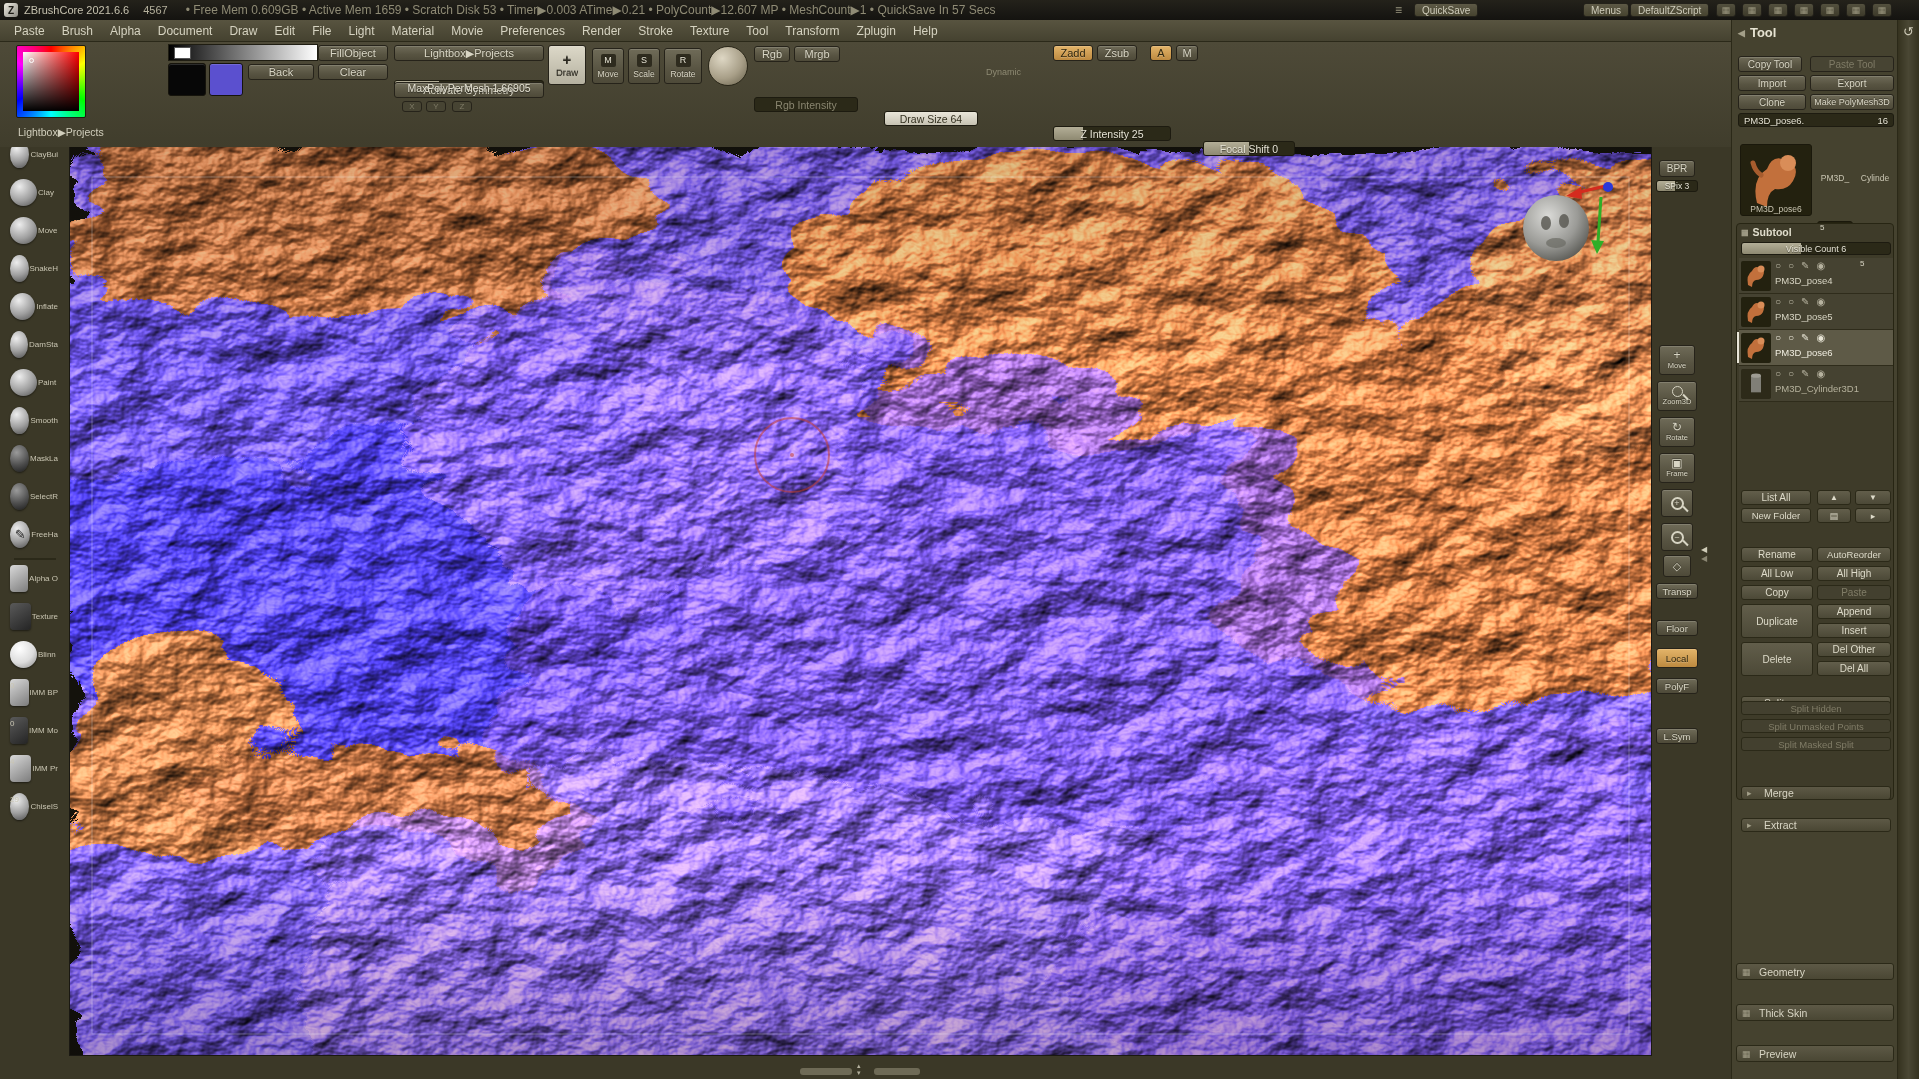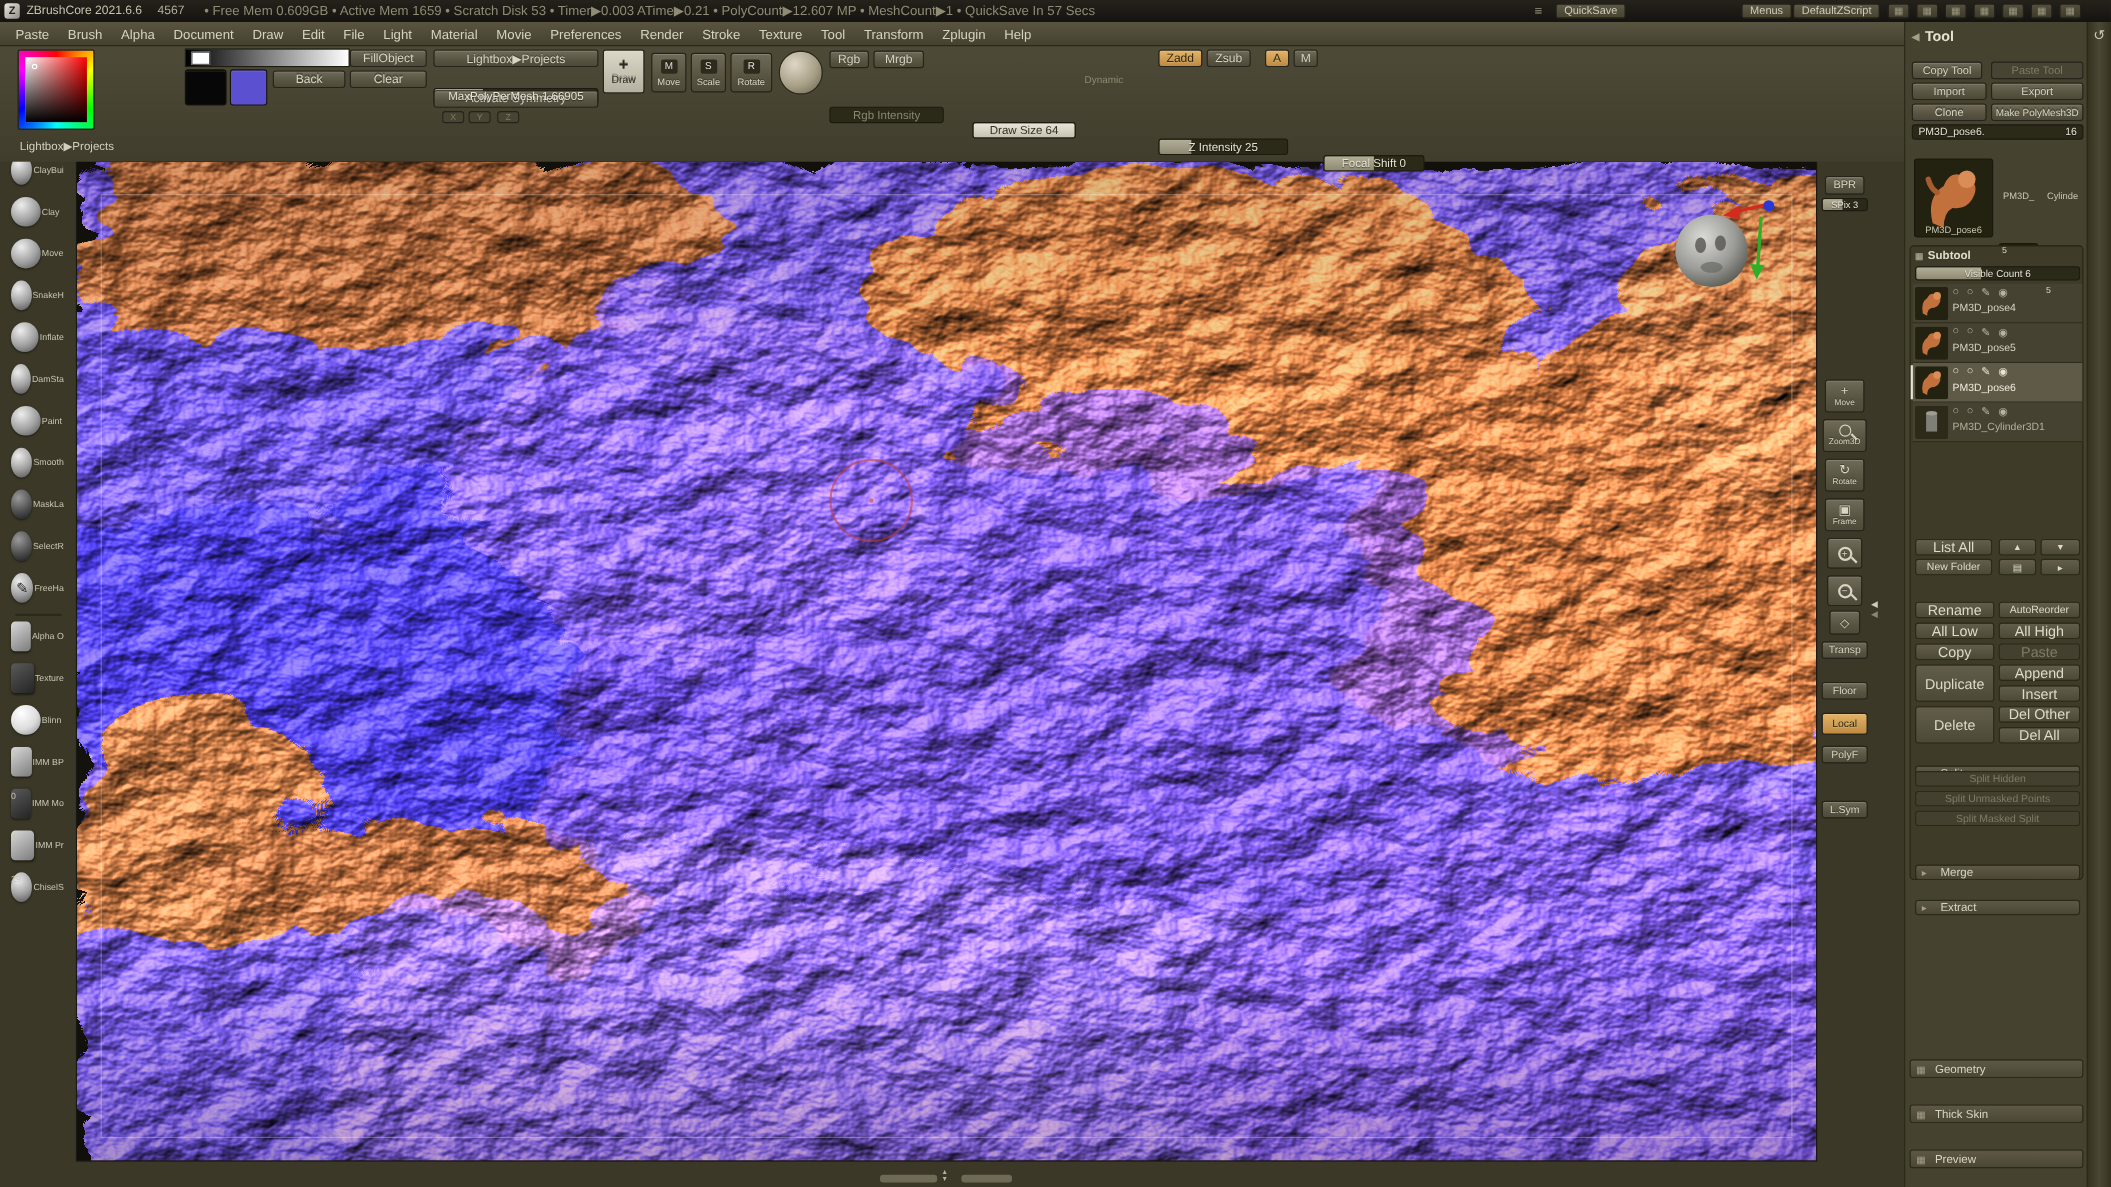--- a/index.html
+++ b/index.html
@@ -37,21 +37,21 @@
 .rsbtn{display:flex;flex-direction:column;align-items:center;justify-content:center;gap:1px}
 .rsbtn .g{font-size:12px;line-height:11px}
 .rsbtn .l{font-size:7.5px;line-height:8px}
 .mag{position:relative;width:13px;height:13px;border:2px solid #d8d5c4;border-radius:50%;display:flex;align-items:center;justify-content:center;font-size:9px;line-height:9px;color:#d8d5c4}
 .mag::after{content:"";position:absolute;width:7px;height:2px;background:#d8d5c4;right:-7px;bottom:-2px;transform:rotate(45deg)}
 .panel{left:1731px;top:20px;width:166px;height:1059px;background:#45422f;border-left:1px solid #2b2918;z-index:25}
 .phead{display:flex;align-items:center;gap:5px;color:#e6e3d2;font-size:13px;font-weight:bold}
 .subbox{background:#3e3b29;border:1px solid #272513;border-radius:4px}
 .secbar{background:linear-gradient(#5d5946,#4a4734);border:1px solid #2b2918;border-radius:3px;color:#d8d5c4;font-size:10.5px;display:flex;align-items:center;padding-left:22px;position:relative}
 .secbar .sic{position:absolute;left:5px;font-size:9px;color:#a39f89}
-.hbar{background:linear-gradient(#625e4b,#4c4937);border:1px solid #2b2918;border-radius:3px;color:#dedbca;font-size:13px;display:flex;align-items:center;justify-content:center}
+.hbar{background:linear-gradient(#625e4b,#4c4937);border:1px solid #2b2918;border-radius:3px;color:#dedbca;font-size:10px;display:flex;align-items:center;justify-content:center}
 .hbar.dis{color:#807c67;background:#43402f}
 .strow{position:absolute;left:2px;width:154px;height:36px;background:#454231;border-bottom:1px solid #2f2c1b}
 .strow.sel{background:#5e5a47}
 .strow.sel::before{content:"";position:absolute;left:-2px;top:2px;bottom:2px;width:2px;background:#e9e6d8}
 .sticons{position:absolute;left:36px;top:2px;display:flex;gap:7px;color:#b7b3a0;font-size:10px}
 .stname{position:absolute;left:36px;top:17px;font-size:9.5px;color:#d8d5c4;white-space:nowrap}
 .thumbbox{background:#23210f;border:1px solid #1a180b;border-radius:3px;position:relative;overflow:hidden}
 .tbadge{position:absolute;left:2px;top:1px;font-size:8px;color:#d8d5c4;z-index:2}
 .tlabel{font-size:8.5px;color:#c9c5b2;text-align:center;white-space:nowrap;overflow:hidden}
 .scrollstrip{left:1897px;top:20px;width:22px;height:1059px;background:linear-gradient(90deg,#35321f,#4a4734 50%,#35321f);border-left:1px solid #2b2918;z-index:26;display:flex;justify-content:center}

